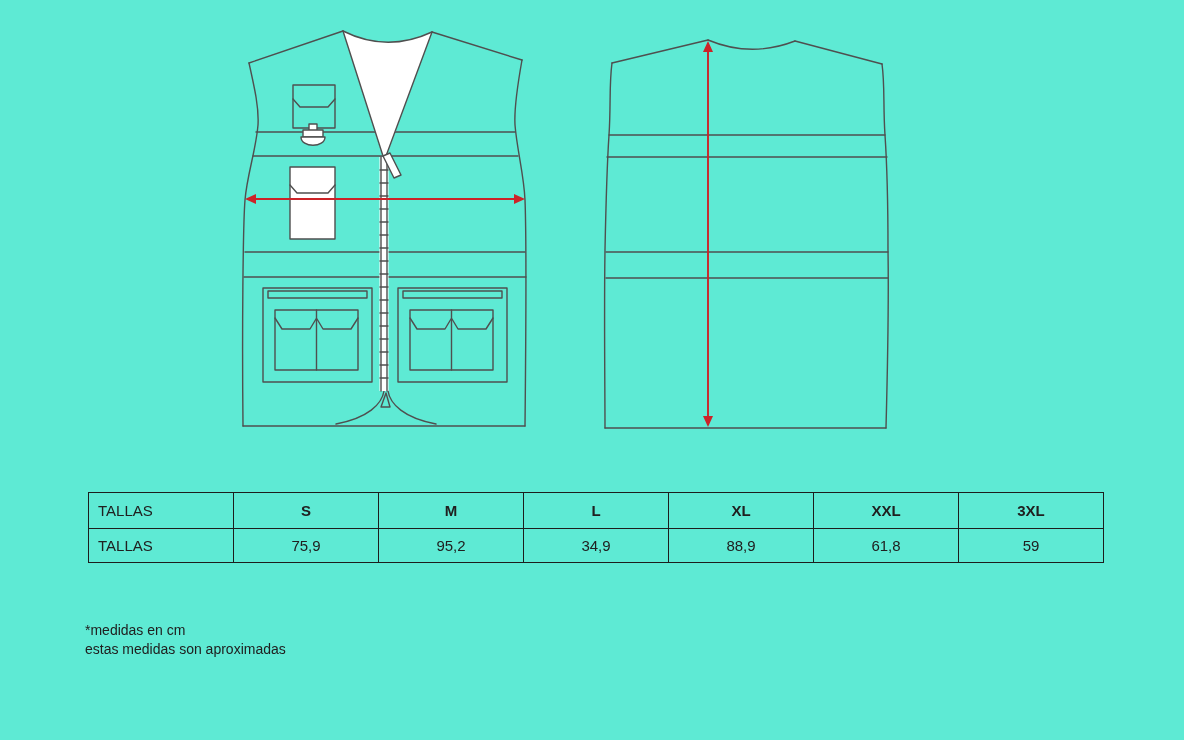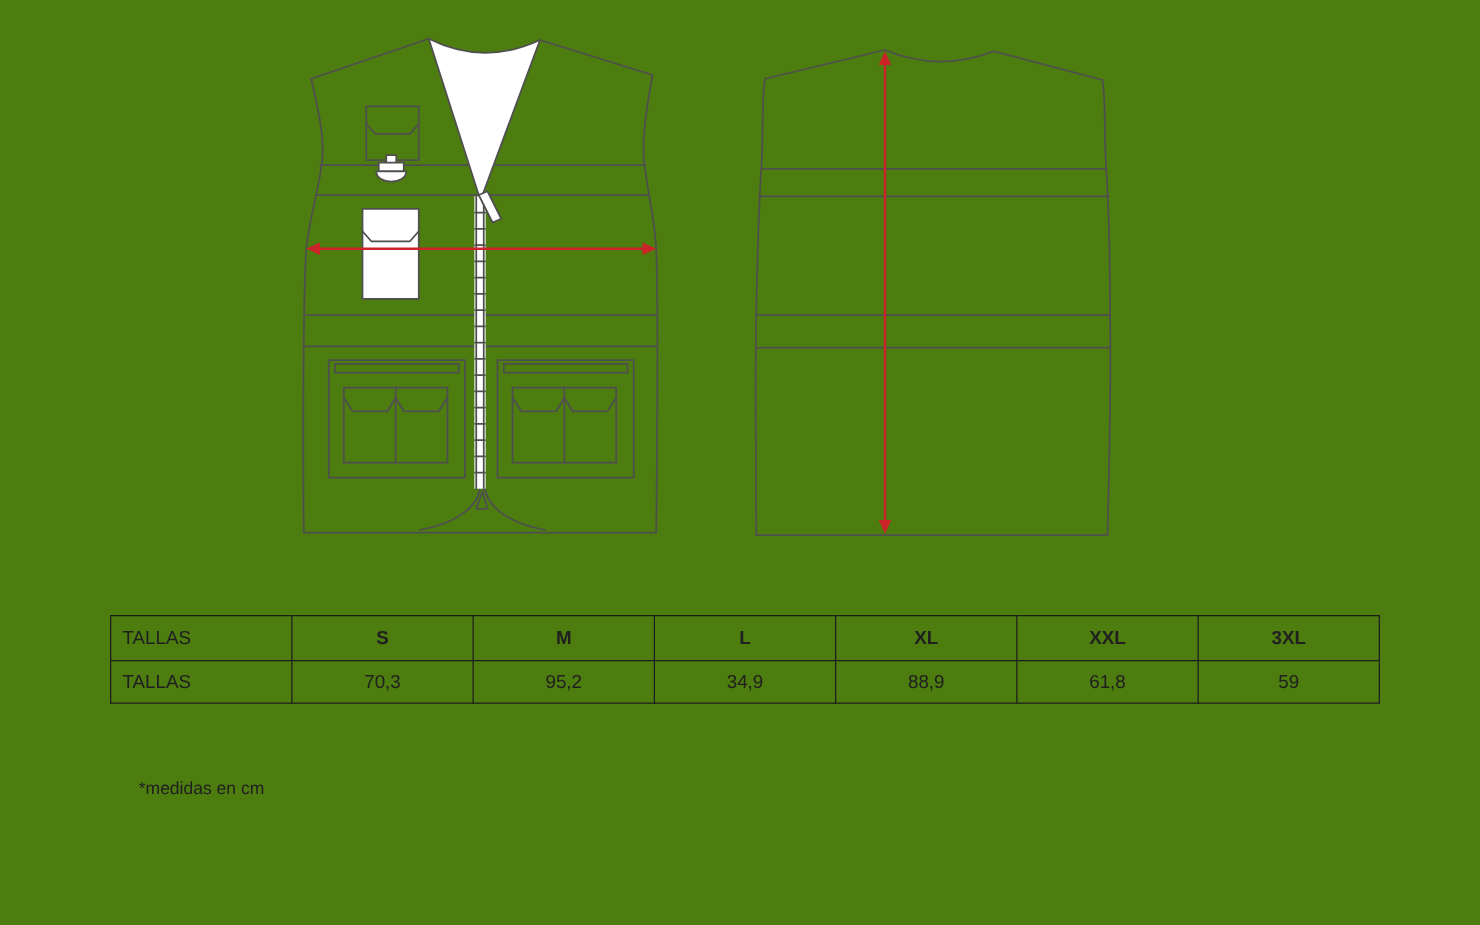--- a/index.html
+++ b/index.html
@@ -1,19 +1,19 @@
 <!DOCTYPE html>
 <html style="--outline: #4f4f4f; --measure_arrow: #cc2328; --table_border: #1d1d1d; --text: #202020; --background: #ffffff;"><head>
 <meta charset="utf-8">
 <style>
   html,body{margin:0;padding:0;background:#fff;}
   .canvas{
     position:relative;
     width:1184px;height:740px;
-    background:#4d7c0f;
+    background:#5eead4;
     font-family:"Liberation Sans","DejaVu Sans",sans-serif;
     color:var(--text,#202020);
     overflow:hidden;
     text-decoration:underline;
   }
   svg.drawing{position:absolute;left:0;top:0;}
   
   .ol path, .ol rect, .ol line{
     stroke:var(--outline,#4f4f4f);
     stroke-width:1.4;
@@ -37,21 +37,21 @@
     text-align:center;vertical-align:middle;
     height:33px;padding:0;
     font-weight:normal;
   }
   table.sizes tr.hdr td, table.sizes tr.hdr th{height:35px;}
   table.sizes th{font-weight:bold;}
   table.sizes td.lab{text-align:left;padding-left:9px;}
   
   .footnote{
     position:absolute;left:85px;top:621px;
-    font-size:14px;line-height:19px;color:var(--text,#202020);margin-left:26px;
+    font-size:14px;line-height:19px;color:var(--text,#202020);
   }
 </style>
 </head>
 <body>
 
 <div class="canvas">
 
   <svg class="drawing" width="1184" height="470" viewBox="0 0 1184 470">
 
     <g class="ol">
@@ -143,27 +143,28 @@
       <td class="lab">TALLAS</td>
       <th>S</th>
       <th>M</th>
       <th>L</th>
       <th>XL</th>
       <th>XXL</th>
       <th>3XL</th>
     </tr>
     <tr>
       <td class="lab">TALLAS</td>
-      <td>70,3</td>
+      <td>75,9</td>
       <td>95,2</td>
       <td>34,9</td>
       <td>88,9</td>
       <td>61,8</td>
       <td>59</td>
     </tr>
   </tbody>
     </table>
 
   <div class="footnote">
     <div>*medidas en cm</div>
+    <div>estas medidas son aproximadas</div>
   </div>
 
 </div>
 
 </body></html>

